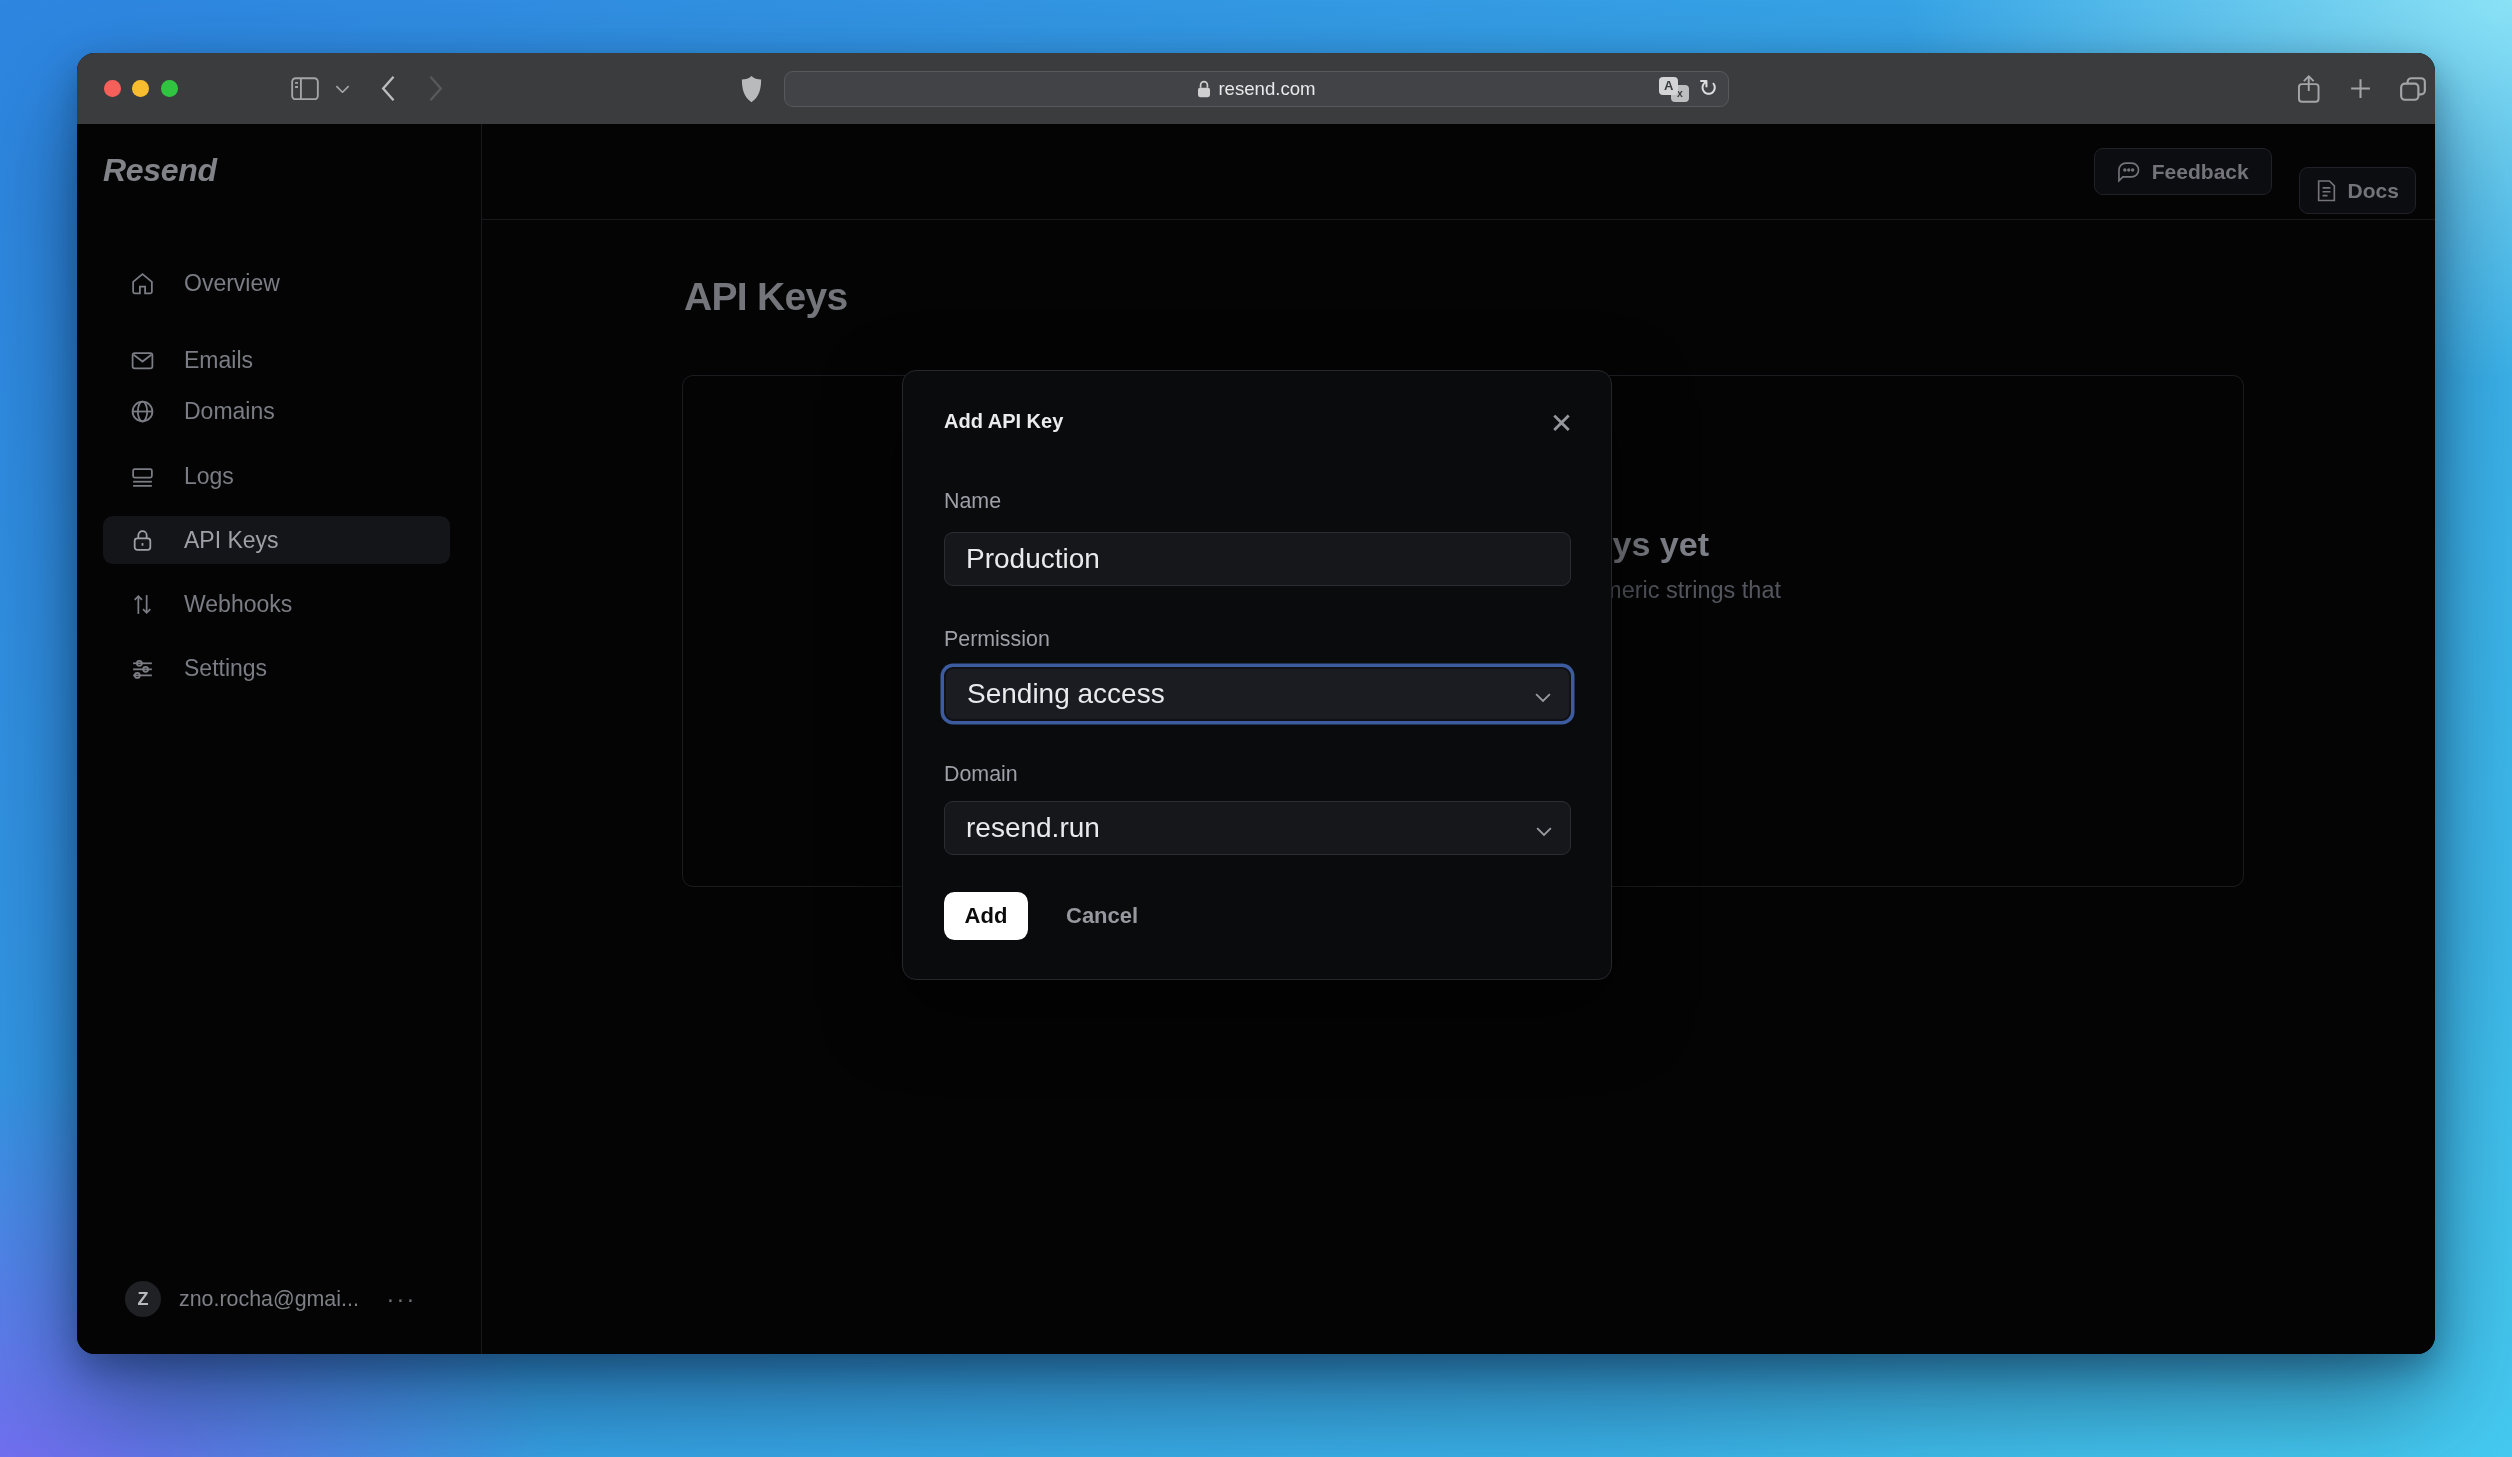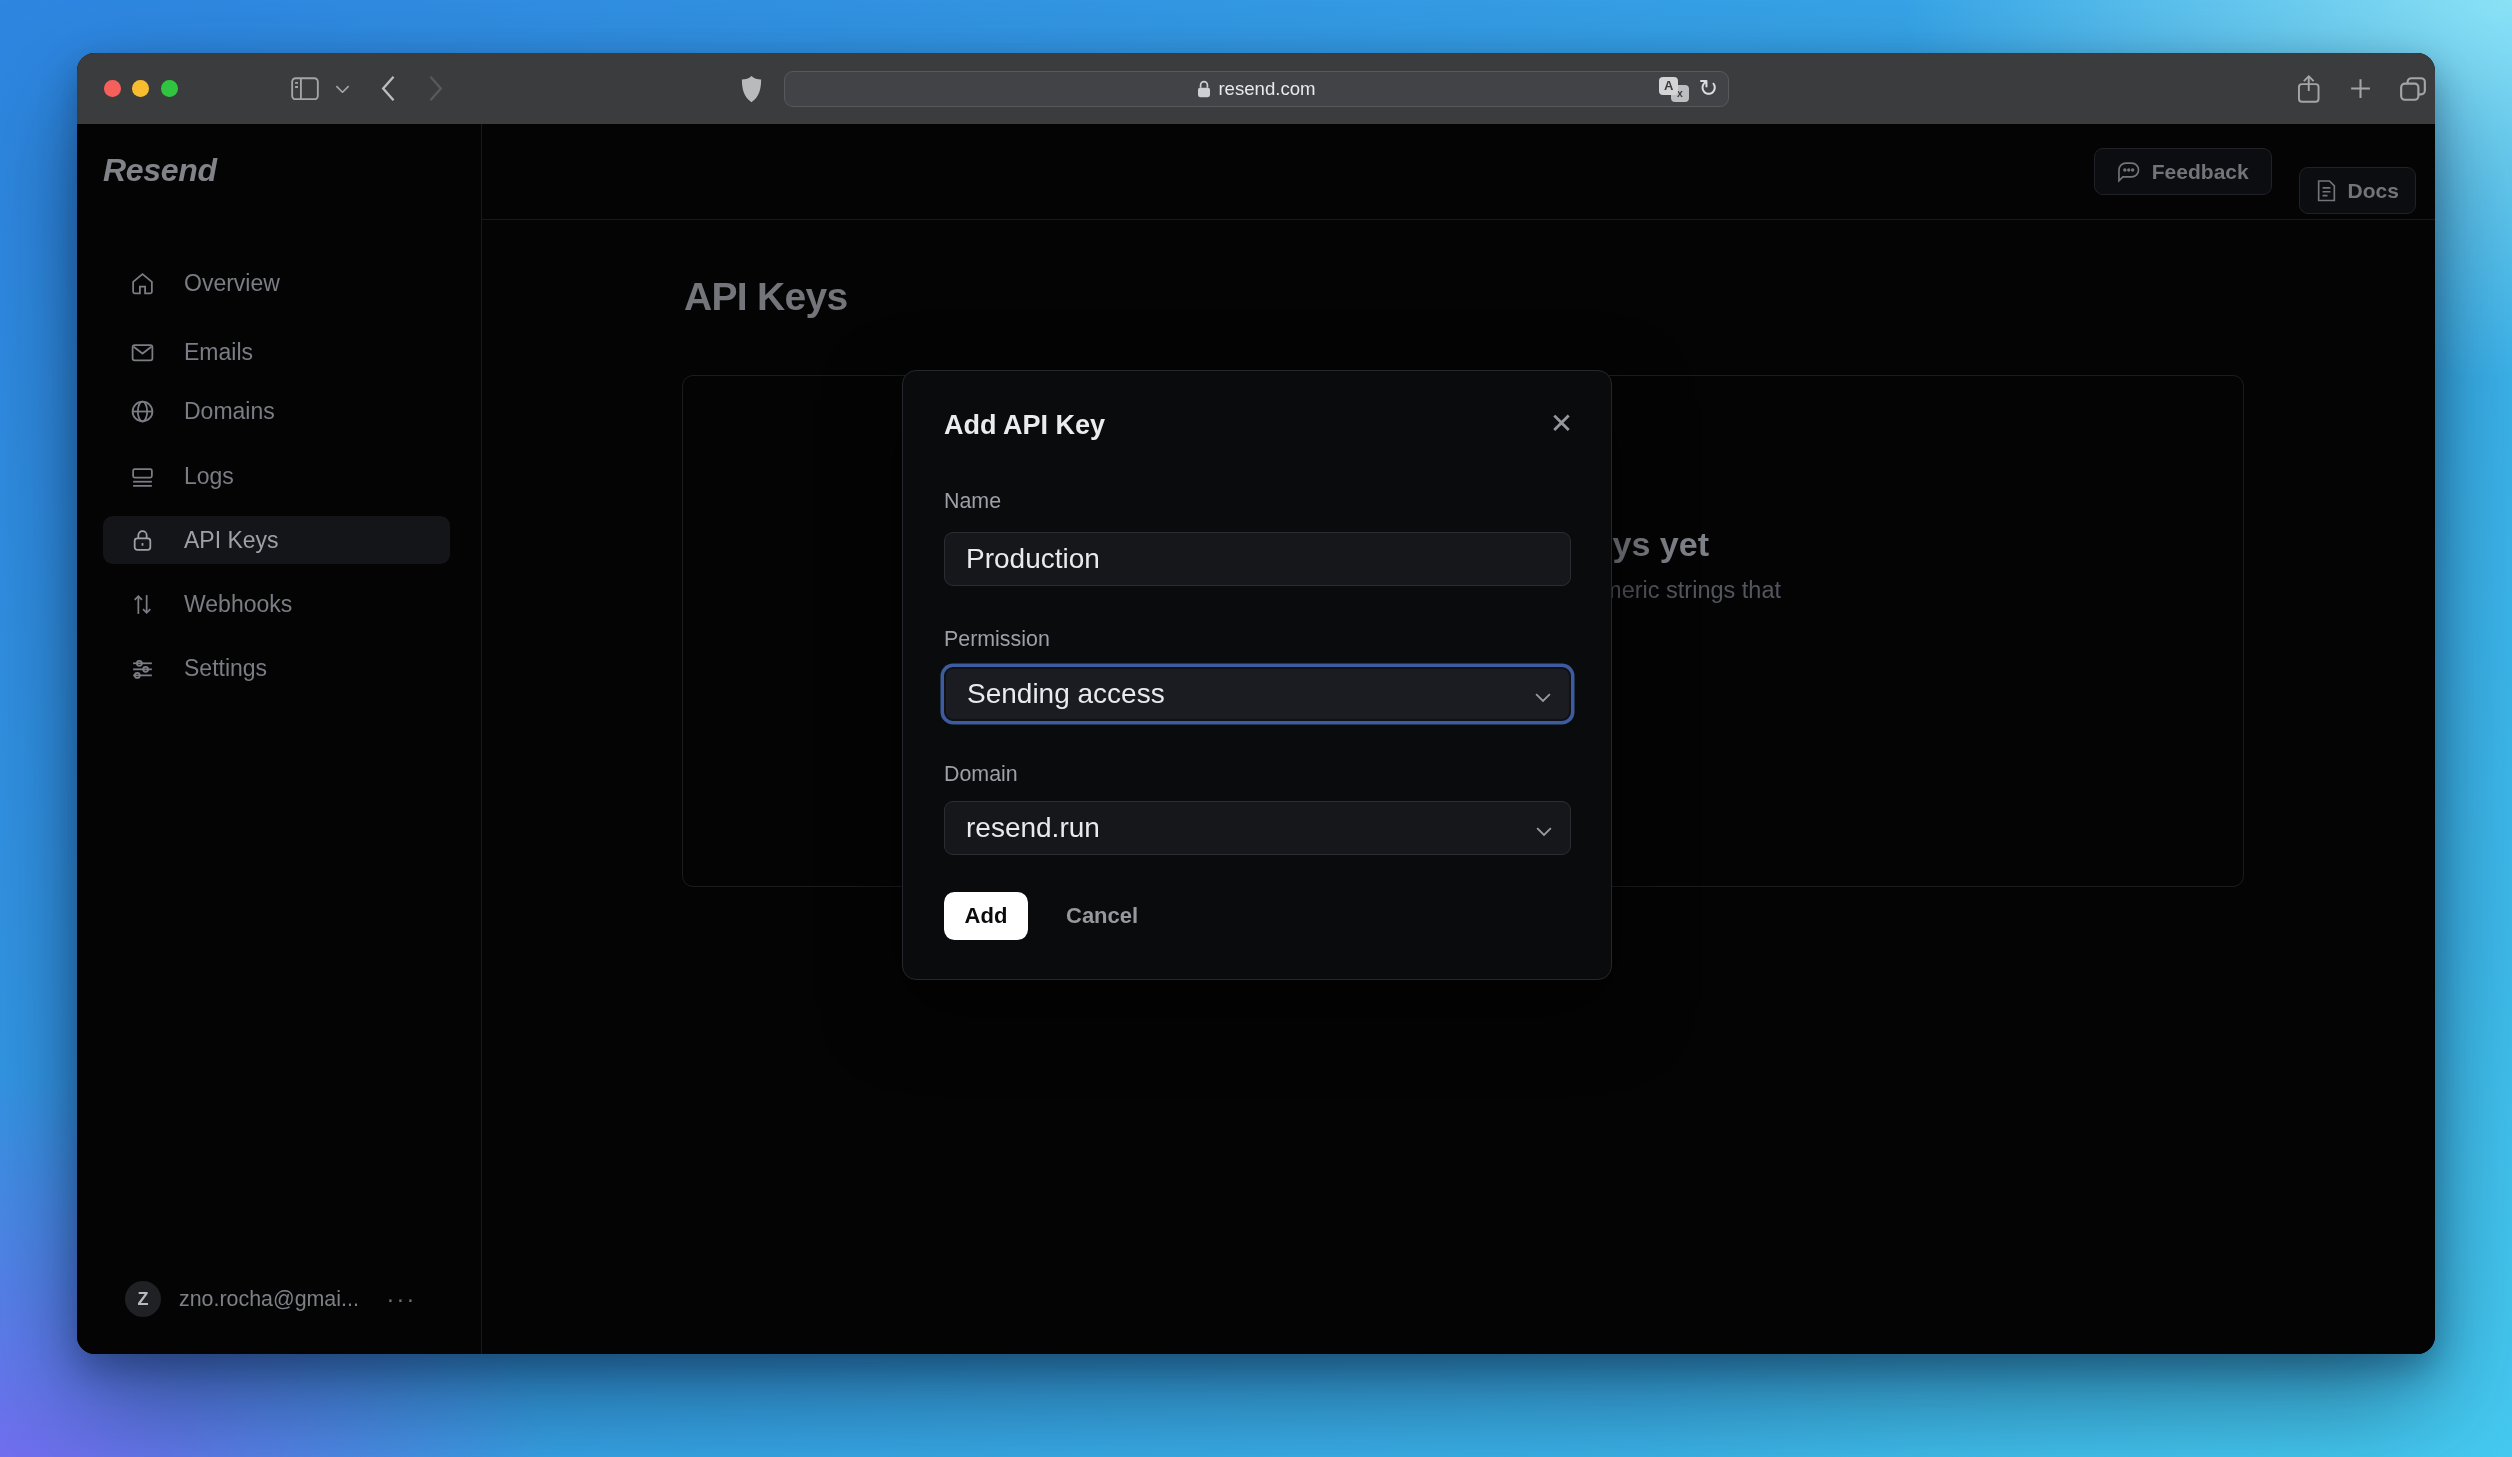--- a/index.html
+++ b/index.html
@@ -61,21 +61,21 @@
   .btn-feedback { right:163px; width:178px; }
   .btn-docs { right:19.3px; width:117px;margin-top:19px; }
   .page-title { position:absolute; left:607px; top:151px; font-size:39px; font-weight:700; letter-spacing:-0.7px; color:#74757b; }
   .card { position:absolute; left:605px; top:251px; width:1562px; height:512px; border:1px solid #1b1c20; border-radius:11px; }
   .empty-heading { position:absolute; right:726px; top:401px; font-size:34px; font-weight:700; color:#7e8088; white-space:nowrap; }
   .empty-desc { position:absolute; right:654px; top:453px; font-size:23.5px; color:#54565e; white-space:nowrap; }
   
   .modal { position:absolute; left:825px; top:246px; width:710px; height:610px;
            background:#0a0b0d; border:1px solid #26272c; border-radius:14px;
            box-shadow:0 28px 76px rgba(0,0,0,.65); }
-  .modal-title { position:absolute; left:41px; top:39px; font-size:27px; font-weight:700; color:#ececee; }
+  .modal-title { position:absolute; left:41px; top:39px; font-size:20px; font-weight:700; color:#ececee; }
   .modal-close { position:absolute; right:30px; top:33px; width:39px; height:39px;
                  display:flex; align-items:center; justify-content:center;
                  color:#96979c; font-size:28px; font-weight:400; }
   .field-label { position:absolute; left:41px; font-size:21.4px; color:#9fa1a8; color:#9da0a7; }
   .lbl-name { top:118px; }
   .lbl-permission { top:256px; }
   .lbl-domain { top:391px; }
   .control { position:absolute; left:41px; width:627px; height:54px; border-radius:9px;
              background:#16171b; border:1.4px solid #2c2d33;
              display:flex; align-items:center; padding:0 21px;
@@ -170,21 +170,21 @@
     <div class="header-divider"></div>
 
     <div class="logo">Resend</div>
 
     <div class="nav-item" style="top:135px;">
       <svg width="25" height="25" viewBox="0 0 24 24" fill="none" stroke="currentColor" stroke-width="1.7">
         <path d="M3 10.5 L12 3 L21 10.5 V20 a1.5 1.5 0 0 1 -1.5 1.5 H14.5 V15 h-5 v6.5 H4.5 A1.5 1.5 0 0 1 3 20 Z"></path>
       </svg>
       <span>Overview</span>
     </div>
-    <div class="nav-item" style="top:204px;">
+    <div class="nav-item" style="top:212px;">
       <svg width="25" height="25" viewBox="0 0 24 24" fill="none" stroke="currentColor" stroke-width="1.7">
         <rect x="2.5" y="5" width="19" height="14.5" rx="2"></rect>
         <polyline points="3.5,6.5 12,13 20.5,6.5"></polyline>
       </svg>
       <span>Emails</span>
     </div>
     <div class="nav-item" style="top:263px;">
       <svg width="25" height="25" viewBox="0 0 24 24" fill="none" stroke="currentColor" stroke-width="1.7">
         <circle cx="12" cy="12" r="9.5"></circle>
         <ellipse cx="12" cy="12" rx="4.5" ry="9.5"></ellipse>

